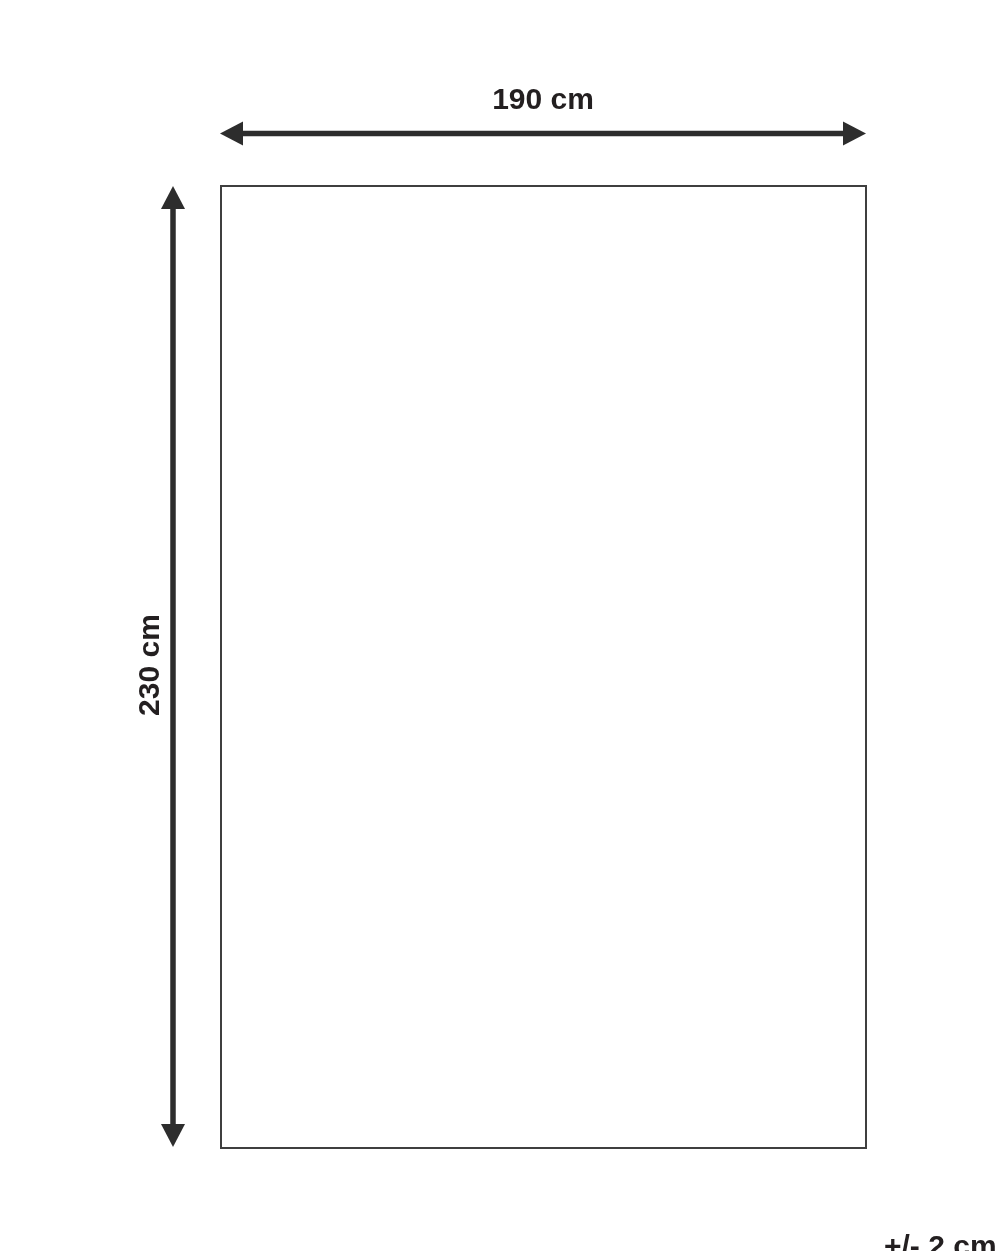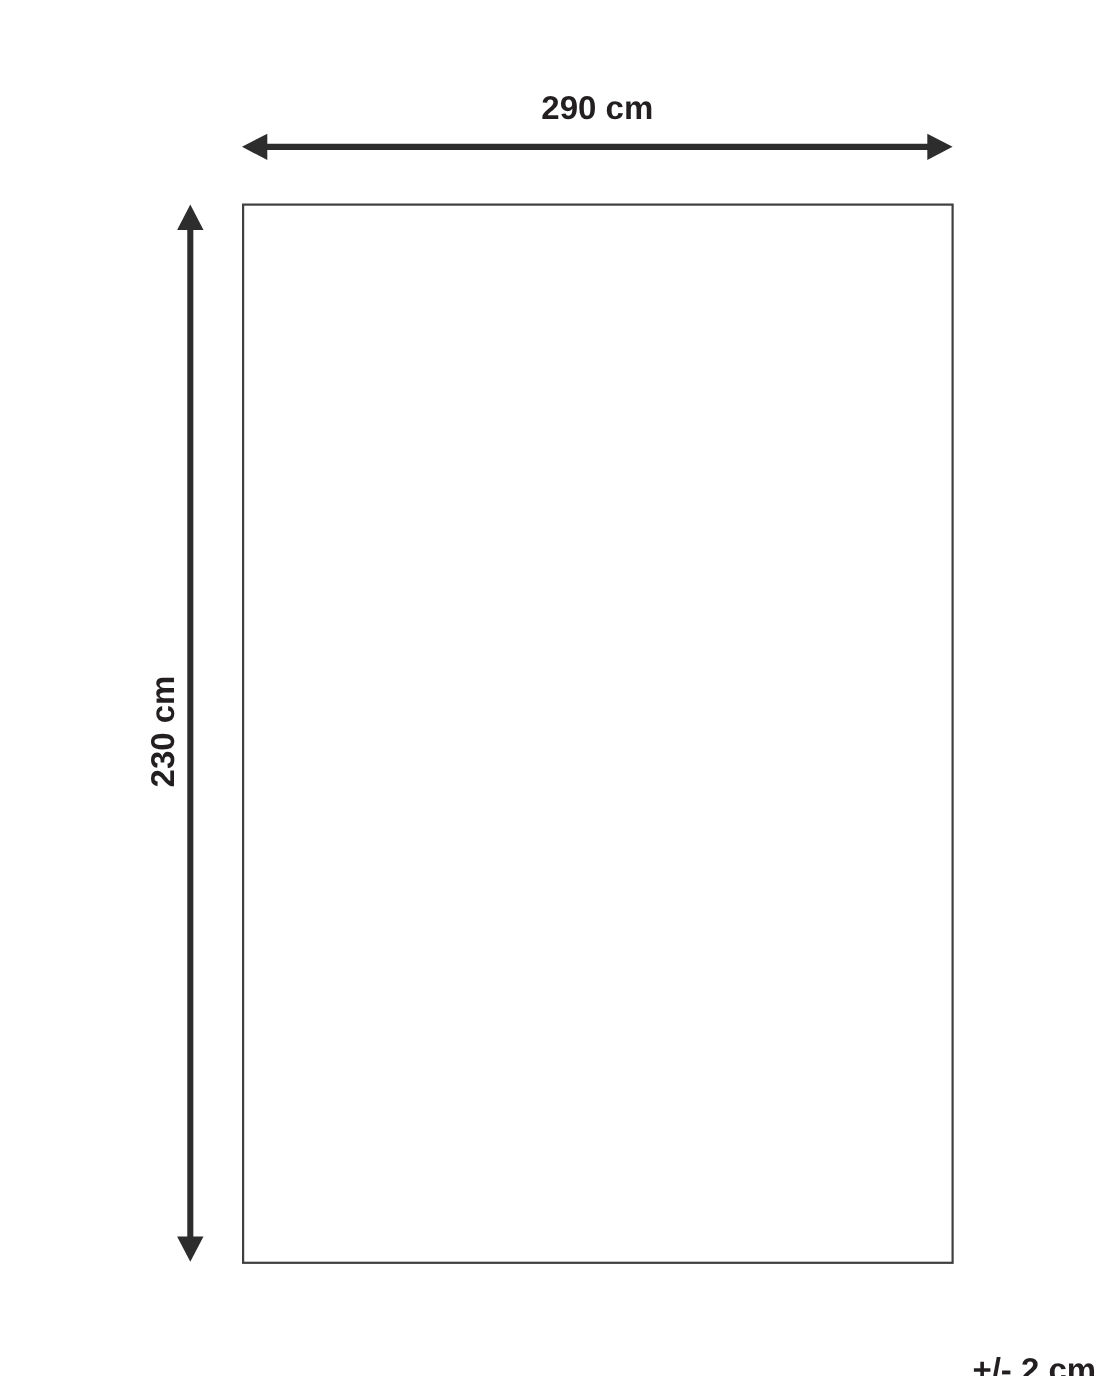--- a/index.html
+++ b/index.html
@@ -85,19 +85,19 @@
       <polygon class="arrow-head" points="866,133.5 843,121.5 843,145.5"></polygon>
     </g>
 
     <g>
       <line class="arrow-shaft" x1="173" y1="204" x2="173" y2="1129"></line>
       <polygon class="arrow-head" points="173,186 161,209 185,209"></polygon>
       <polygon class="arrow-head" points="173,1147 161,1124 185,1124"></polygon>
     </g>
   </svg>
 
-  <div class="dim-label width-label">290 cm</div>
+  <div class="dim-label width-label">190 cm</div>
 
   <div class="dim-label height-label">230 cm</div>
 
   <div class="dim-label tolerance-label">+/- 2 cm</div>
 
 </div>
 
 </body></html>

